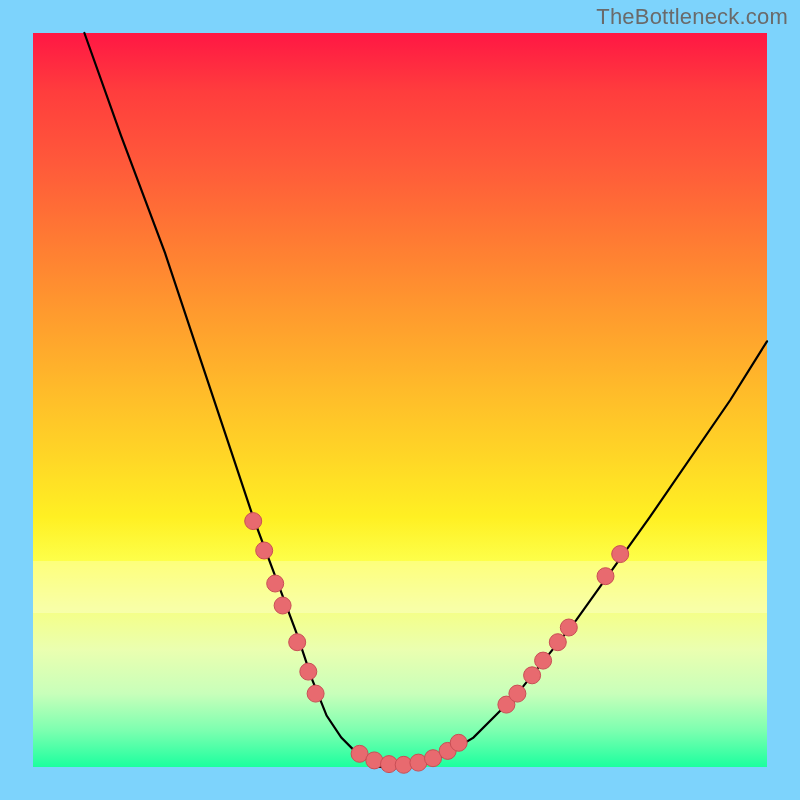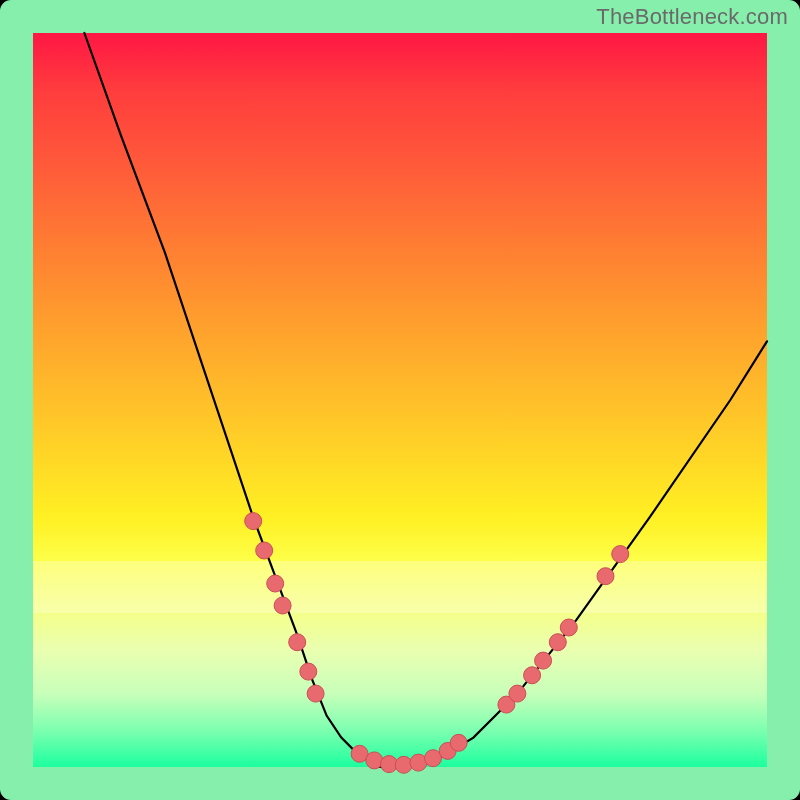--- a/index.html
+++ b/index.html
@@ -8,22 +8,21 @@
     width: 800px;
     height: 800px;
     overflow: hidden;
     font-family: Arial, Helvetica, sans-serif;
     background: #000;
   }
   .frame {
     position: relative;
     width: 800px;
     height: 800px;
-    background: #86efac;
-    border-radius: 11px;
+    background: #7dd3fc;
   }
   .plot-area {
     position: absolute;
     left: 33px;
     top: 33px;
     width: 734px;
     height: 734px;
     background: linear-gradient(to bottom,
       #ff1744 0%,
       #ff3d3d 8%,

